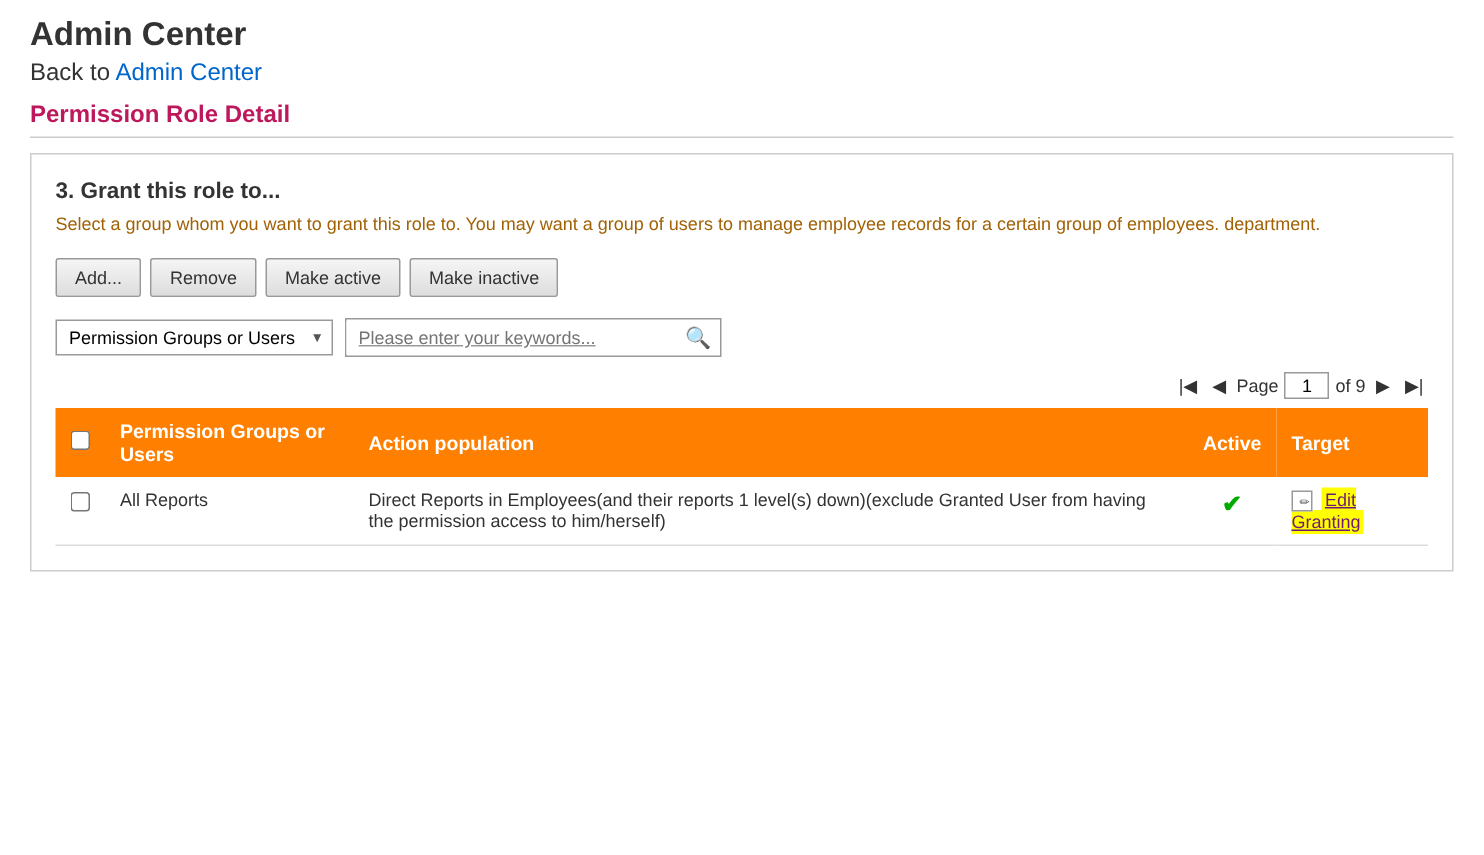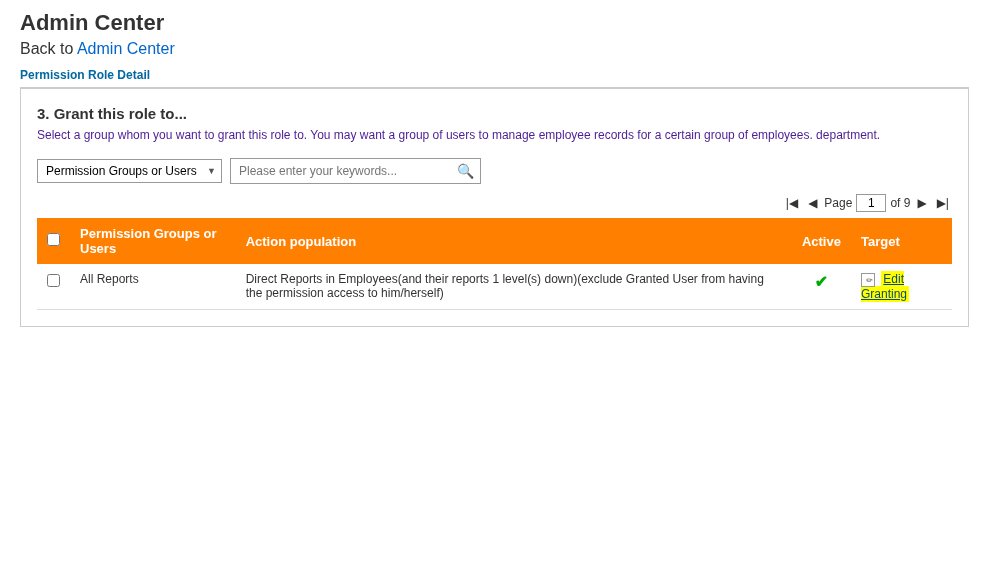--- a/index.html
+++ b/index.html
@@ -18,39 +18,40 @@
     }
     .back-link {
       font-size: 16px;
       margin-bottom: 10px;
     }
     .back-link a {
       color: #0066cc;
       text-decoration: none;
     }
     h2.section-title {
-      font-size: 12px;
-      font-weight: bold;
-      color: #0369a1;
+      font-size: 16px;
+      font-weight: bold;
+      color: #be185d;
+      margin-bottom: 10px;
       border-bottom: 1px solid #ccc;
       padding-bottom: 5px;
     }
     .card {
       border: 1px solid #ccc;
       padding: 16px;
       background: #fff;
     }
     .grant-heading {
       font-size: 15px;
       font-weight: bold;
       margin-bottom: 4px;
     }
     .grant-desc {
       font-size: 12px;
-      color: #4c1d95;
+      color: #a16207;
       margin-bottom: 14px;
       line-height: 1.5;
     }
     .button-row {
       display: flex;
       gap: 6px;
       margin-bottom: 14px;
     }
     .btn {
       padding: 5px 12px;
@@ -98,20 +99,21 @@
       border: 1px solid #999;
       background: #fff;
     }
     .search-input {
       border: none;
       outline: none;
       padding: 4px 8px;
       font-size: 12px;
       color: #999;
       width: 220px;
+      text-decoration: underline;
     }
     .search-btn {
       background: none;
       border: none;
       cursor: pointer;
       padding: 4px 6px;
       font-size: 14px;
       color: #333;
     }
     .pagination-row {
@@ -170,21 +172,21 @@
     }
     .active-cell {
       text-align: center;
     }
     .checkmark {
       color: #00aa00;
       font-size: 16px;
       font-weight: bold;
     }
     .edit-link {
-      color: #0c4a6e;
+      color: #701a75;
       text-decoration: underline;
       cursor: pointer;
       font-size: 12px;
     }
     .highlight-link {
       background-color: #ffff00;
       padding: 1px 2px;
     }
   </style>
 </head>
@@ -195,20 +197,26 @@
   <span>Back to</span>
   <a href="#">Admin Center</a>
 </div>
 
 <h2 class="section-title">Permission Role Detail</h2>
 
 <div class="card">
   <div class="grant-heading">3. Grant this role to...</div>
   <div class="grant-desc">Select a group whom you want to grant this role to. You may want a group of users to manage employee records for a certain group of employees. department.</div>
 
+  <div class="button-row">
+    <button class="btn">Add...</button>
+    <button class="btn">Remove</button>
+    <button class="btn">Make active</button>
+    <button class="btn">Make inactive</button>
+  </div>
 
   <div class="filter-row">
     <div class="select-wrapper">
       <select class="filter-select">
         <option>Permission Groups or Users</option>
       </select>
     </div>
     <div class="search-wrapper">
       <input class="search-input" type="text" placeholder="Please enter your keywords..." style="">
       <button class="search-btn">🔍</button>

